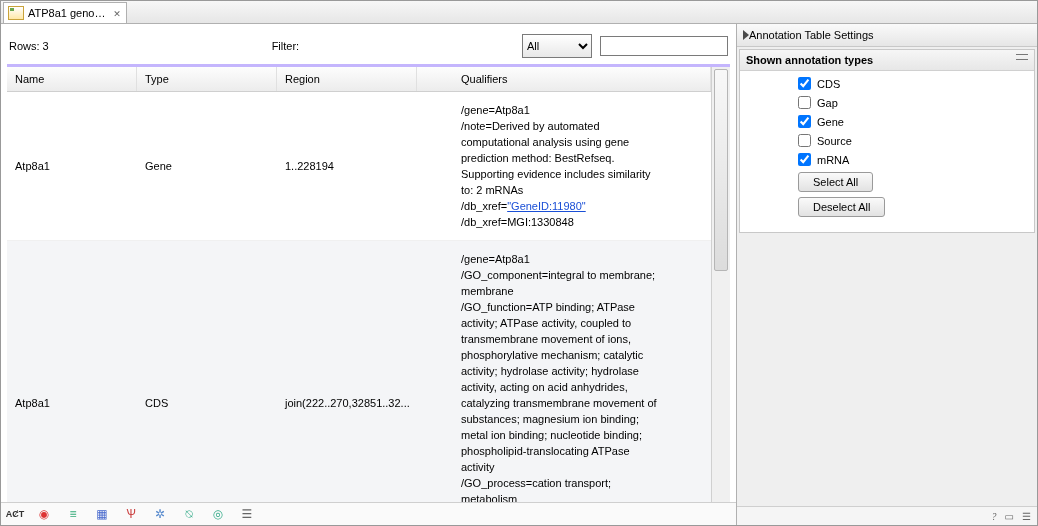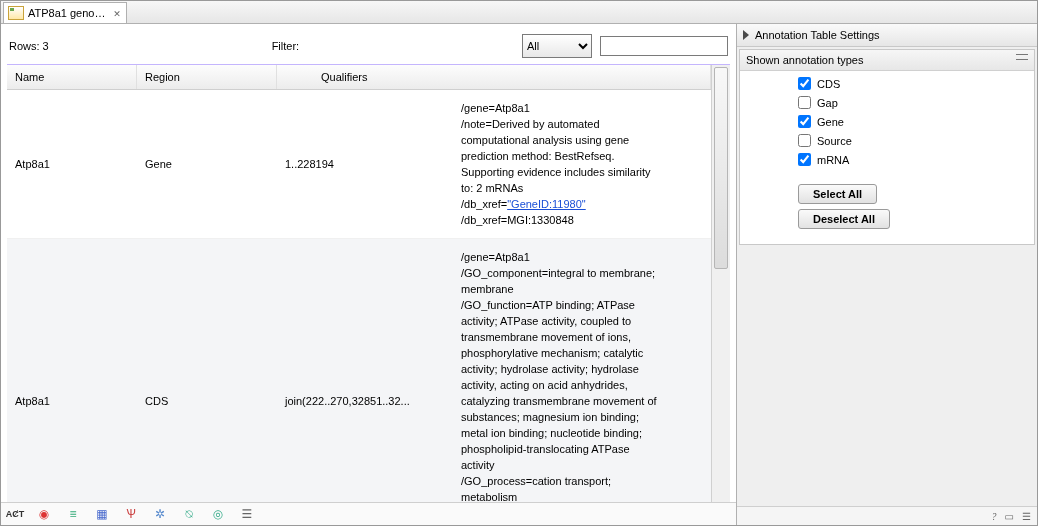--- a/index.html
+++ b/index.html
@@ -12,49 +12,49 @@
   .tab .tx{width:10px;height:10px;line-height:10px;text-align:center;color:#666;font-size:11px;cursor:default;}
   .tab .tx:before{content:"✕";font-size:9px;}
   .body{flex:1;display:flex;min-height:0;}
   .left{flex:1;display:flex;flex-direction:column;border-right:1px solid #b0b0b0;min-width:0;}
   .filterbar{padding:10px 8px 6px 8px;display:flex;align-items:center;gap:8px;}
   .filterbar .rows{flex:0 0 auto;}
   .filterbar .spacer{flex:1;}
   .filterbar .flabel{}
   .filterbar select{height:24px;font-size:11px;border:1px solid #7a7a7a;background:linear-gradient(#fff,#e8e8e8);width:70px;}
   .filterbar input{height:18px;width:120px;border:1px solid #7a7a7a;font-size:11px;padding:0 3px;}
-  .tablewrap{flex:1;display:flex;min-height:0;border-top:1px solid #c4b5fd;margin:0 6px;}
+  .tablewrap{flex:1;display:flex;min-height:0;border-top:3px solid #c4b5fd;margin:0 6px;}
   .table{flex:1;overflow:hidden;display:flex;flex-direction:column;border:0;}
   .thead{display:flex;background:linear-gradient(#fdfdfd,#ececec);border-bottom:1px solid #cfcfcf;}
   .th{padding:6px 8px;border-right:1px solid #e0e0e0;box-sizing:border-box;}
   .col-name{width:130px;}
   .col-type{width:140px;}
   .col-region{width:140px;}
   .col-qual{flex:1;margin-left:36px;}
   .tbody{flex:1;overflow-y:auto;}
   .tr{display:flex;align-items:center;border-bottom:1px solid #f0f0f0;}
   .tr.even{background:#fff;}
   .tr.odd{background:#f4f5f7;}
   .td{padding:8px;box-sizing:border-box;vertical-align:middle;}
   .td.col-name,.td.col-type,.td.col-region{align-self:center;}
   .td.col-qual{line-height:16px;white-space:pre-line;padding:10px 8px;}
   .td a{color:#1a4fd6;text-decoration:underline;}
   .vscroll{width:18px;background:#f0f0f0;border-left:1px solid #d0d0d0;position:relative;}
   .vscroll .thumb{position:absolute;left:2px;right:2px;top:2px;height:200px;background:linear-gradient(#f8f8f8,#dcdcdc);border:1px solid #b5b5b5;border-radius:2px;}
   .toolbar{height:22px;border-top:1px solid #cfcfcf;display:flex;align-items:center;gap:13px;padding:0 6px;background:#fafafa;}
   .tbtn{width:16px;height:16px;display:flex;align-items:center;justify-content:center;font-size:12px;color:#555;}
   .right{width:300px;display:flex;flex-direction:column;background:#efefef;}
-  .panelhdr{height:22px;background:linear-gradient(#fafafa,#e6e6e6);border-bottom:1px solid #c8c8c8;display:flex;align-items:center;gap:6px;padding:0 6px;}
+  .panelhdr{height:22px;background:linear-gradient(#fafafa,#e6e6e6);border-bottom:1px solid #c8c8c8;display:flex;align-items:center;gap:0;padding:0 6px;}
   .panelhdr .tri{width:0;height:0;border-top:5px solid transparent;border-bottom:5px solid transparent;border-left:6px solid #4a4a4a;}
   .acc{border:1px solid #c8c8c8;margin:2px;background:#fff;display:flex;flex-direction:column;}
-  .acchdr{display:flex;align-items:flex-start;justify-content:space-between;background:linear-gradient(#f6f6f6,#e7e7e7);border-bottom:1px solid #d0d0d0;padding:4px 6px;}
+  .acchdr{display:flex;align-items:flex-start;justify-content:space-between;background:linear-gradient(#f6f6f6,#e7e7e7);border-bottom:1px solid #d0d0d0;padding:4px 6px;font-weight:bold;}
   .accbody{padding:6px 8px 10px 58px;display:flex;flex-direction:column;gap:6px;}
   .chk{display:flex;align-items:center;gap:6px;}
   .chk input{width:13px;height:13px;margin:0;}
-  .btnrow{padding-left:0;margin-top:12px;font-weight:bold;}
+  .btnrow{padding-left:0;margin-top:0;}
   .btn{display:inline-block;background:linear-gradient(#fafafa,#e2e2e2);border:1px solid #9a9a9a;border-radius:3px;padding:3px 14px;font-size:11px;margin-bottom:5px;}
   .rightfill{flex:1;background:#efefef;}
   .rightstatus{height:18px;border-top:1px solid #cfcfcf;display:flex;align-items:center;justify-content:flex-end;gap:8px;padding:0 6px;background:#f5f5f5;color:#666;font-size:10px;}
   .minmax{width:12px;height:4px;border-top:1px solid #777;border-bottom:1px solid #777;}
   .qmark{font-family:serif;font-style:italic;}
 </style>
 </head>
 <body>
 
 <div class="app">
@@ -79,20 +79,21 @@
         <select>
           <option>All</option>
         </select>
         <input type="text" value="" style="">
       </div>
 
       <div class="tablewrap">
         <div class="table">
           <div class="thead">
             <div class="th col-name">Name</div>
+            <div class="th col-type">Type</div>
             <div class="th col-region">Region</div>
             <div class="th col-qual">Qualifiers</div>
           </div>
           <div class="tbody">
 
             <div class="tr even">
               <div class="td col-name">Atp8a1</div>
               <div class="td col-type">Gene</div>
               <div class="td col-region">1..228194</div>
               <div class="td col-qual"><span>/gene=Atp8a1

